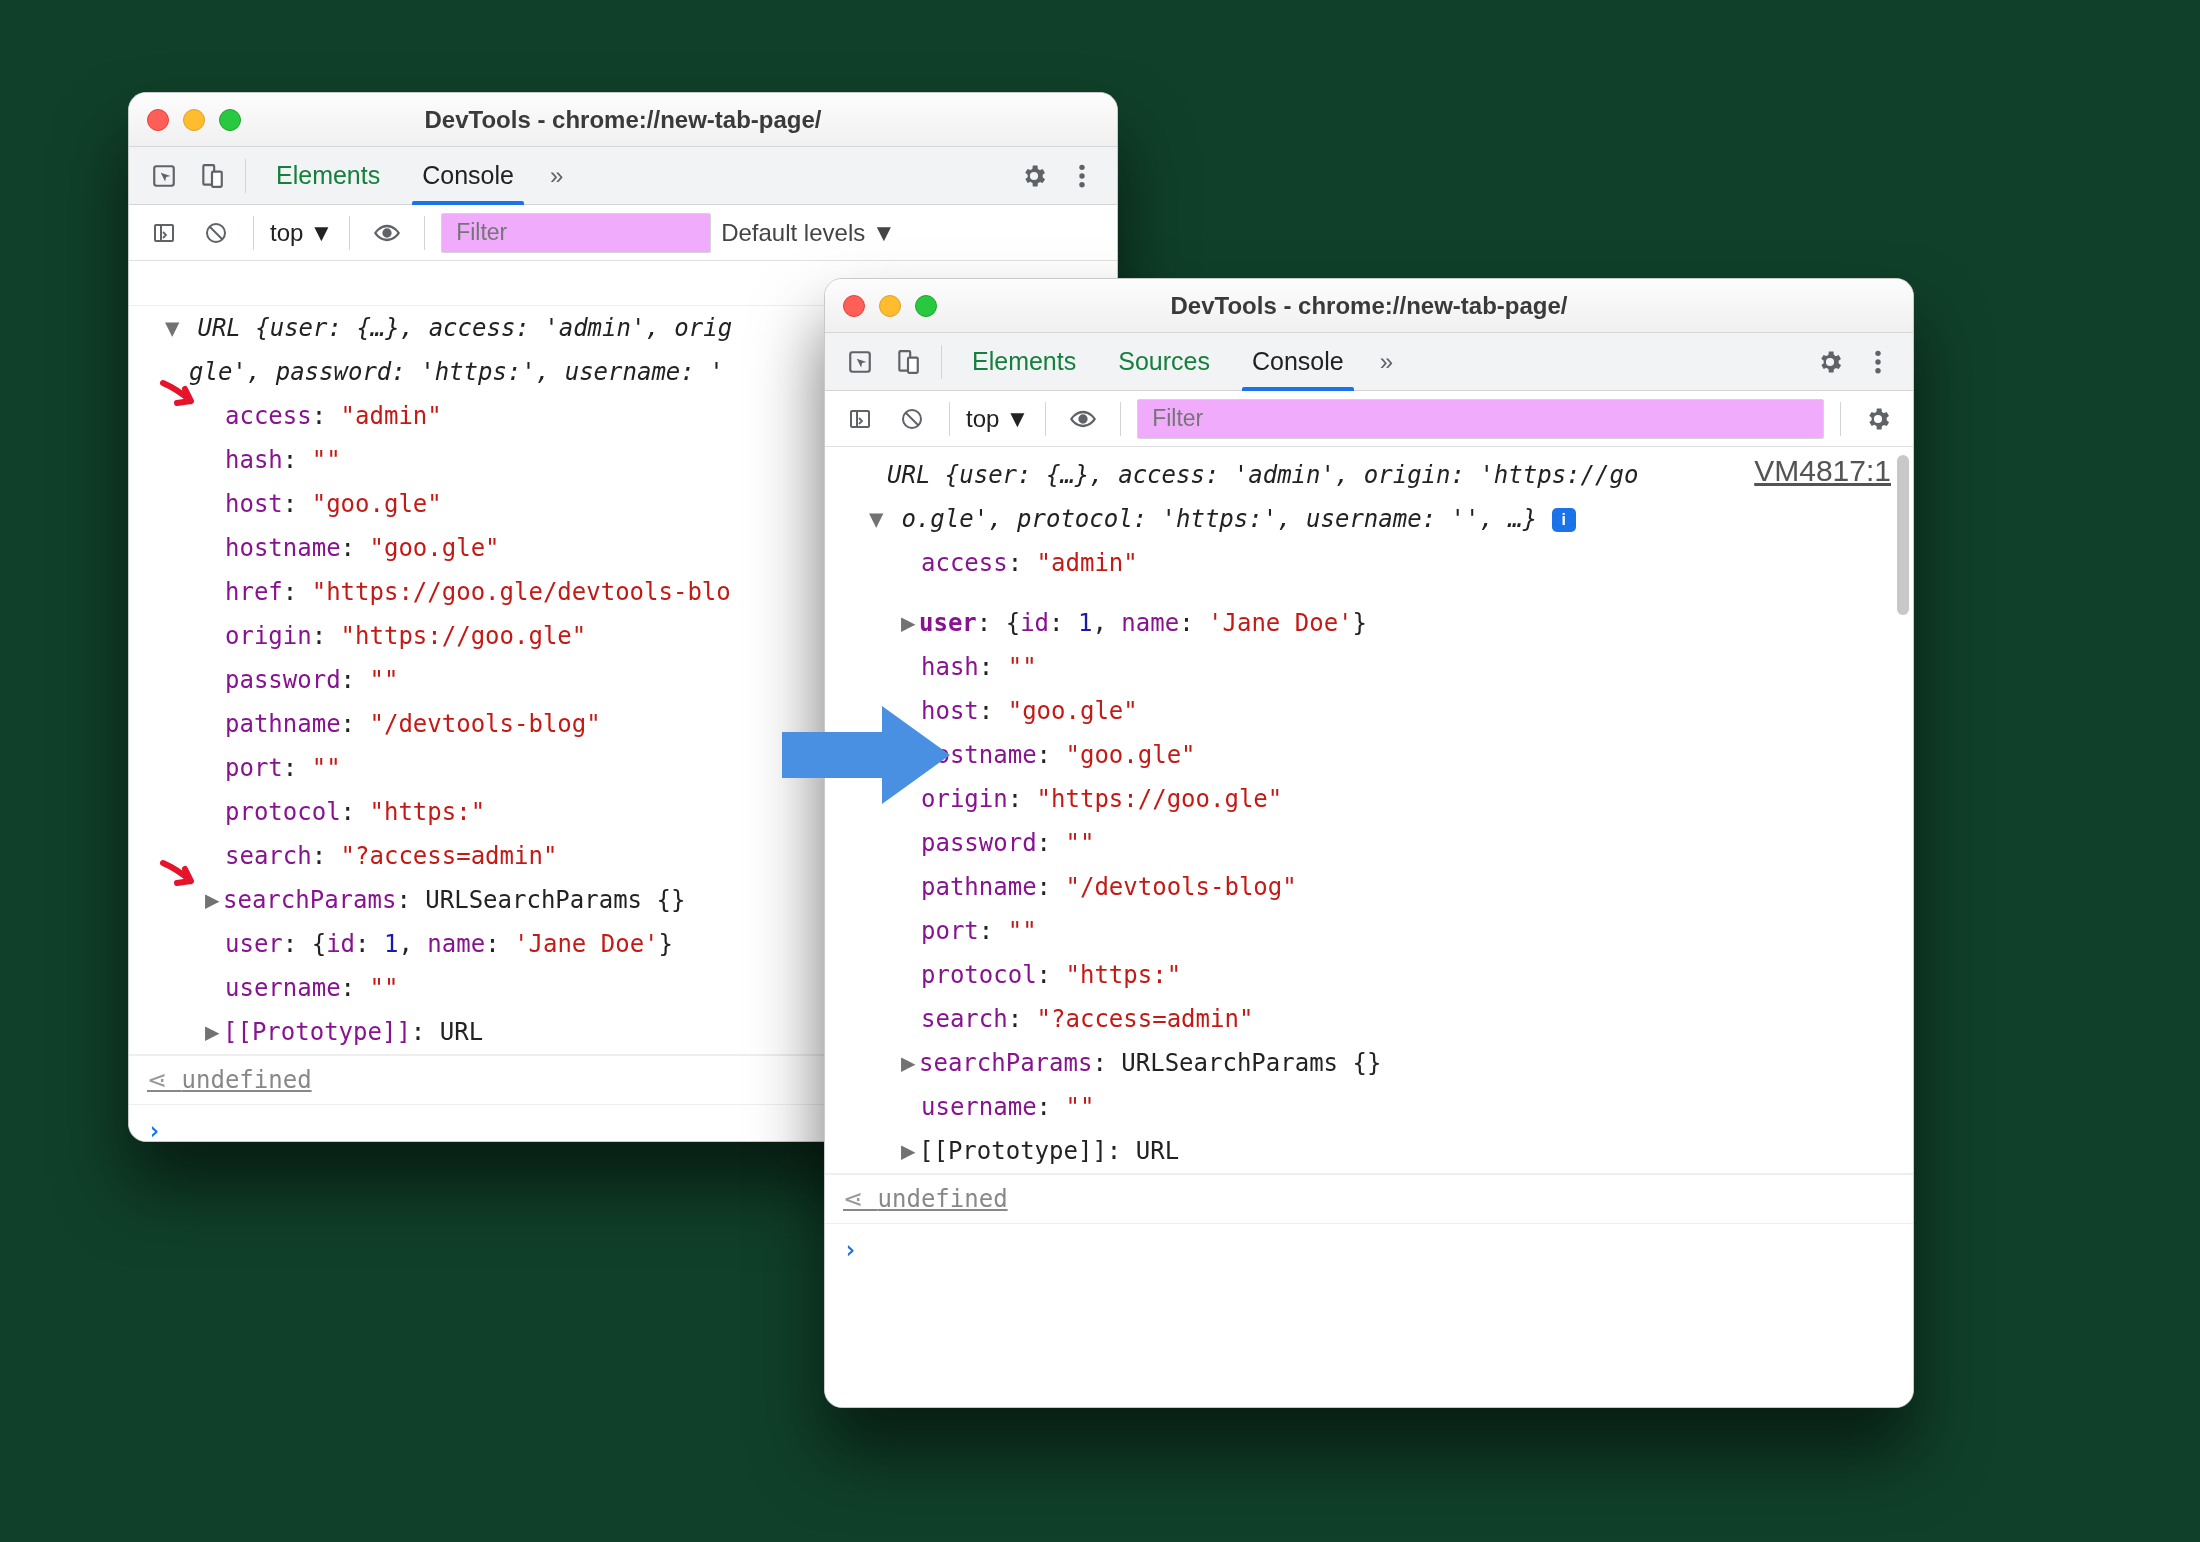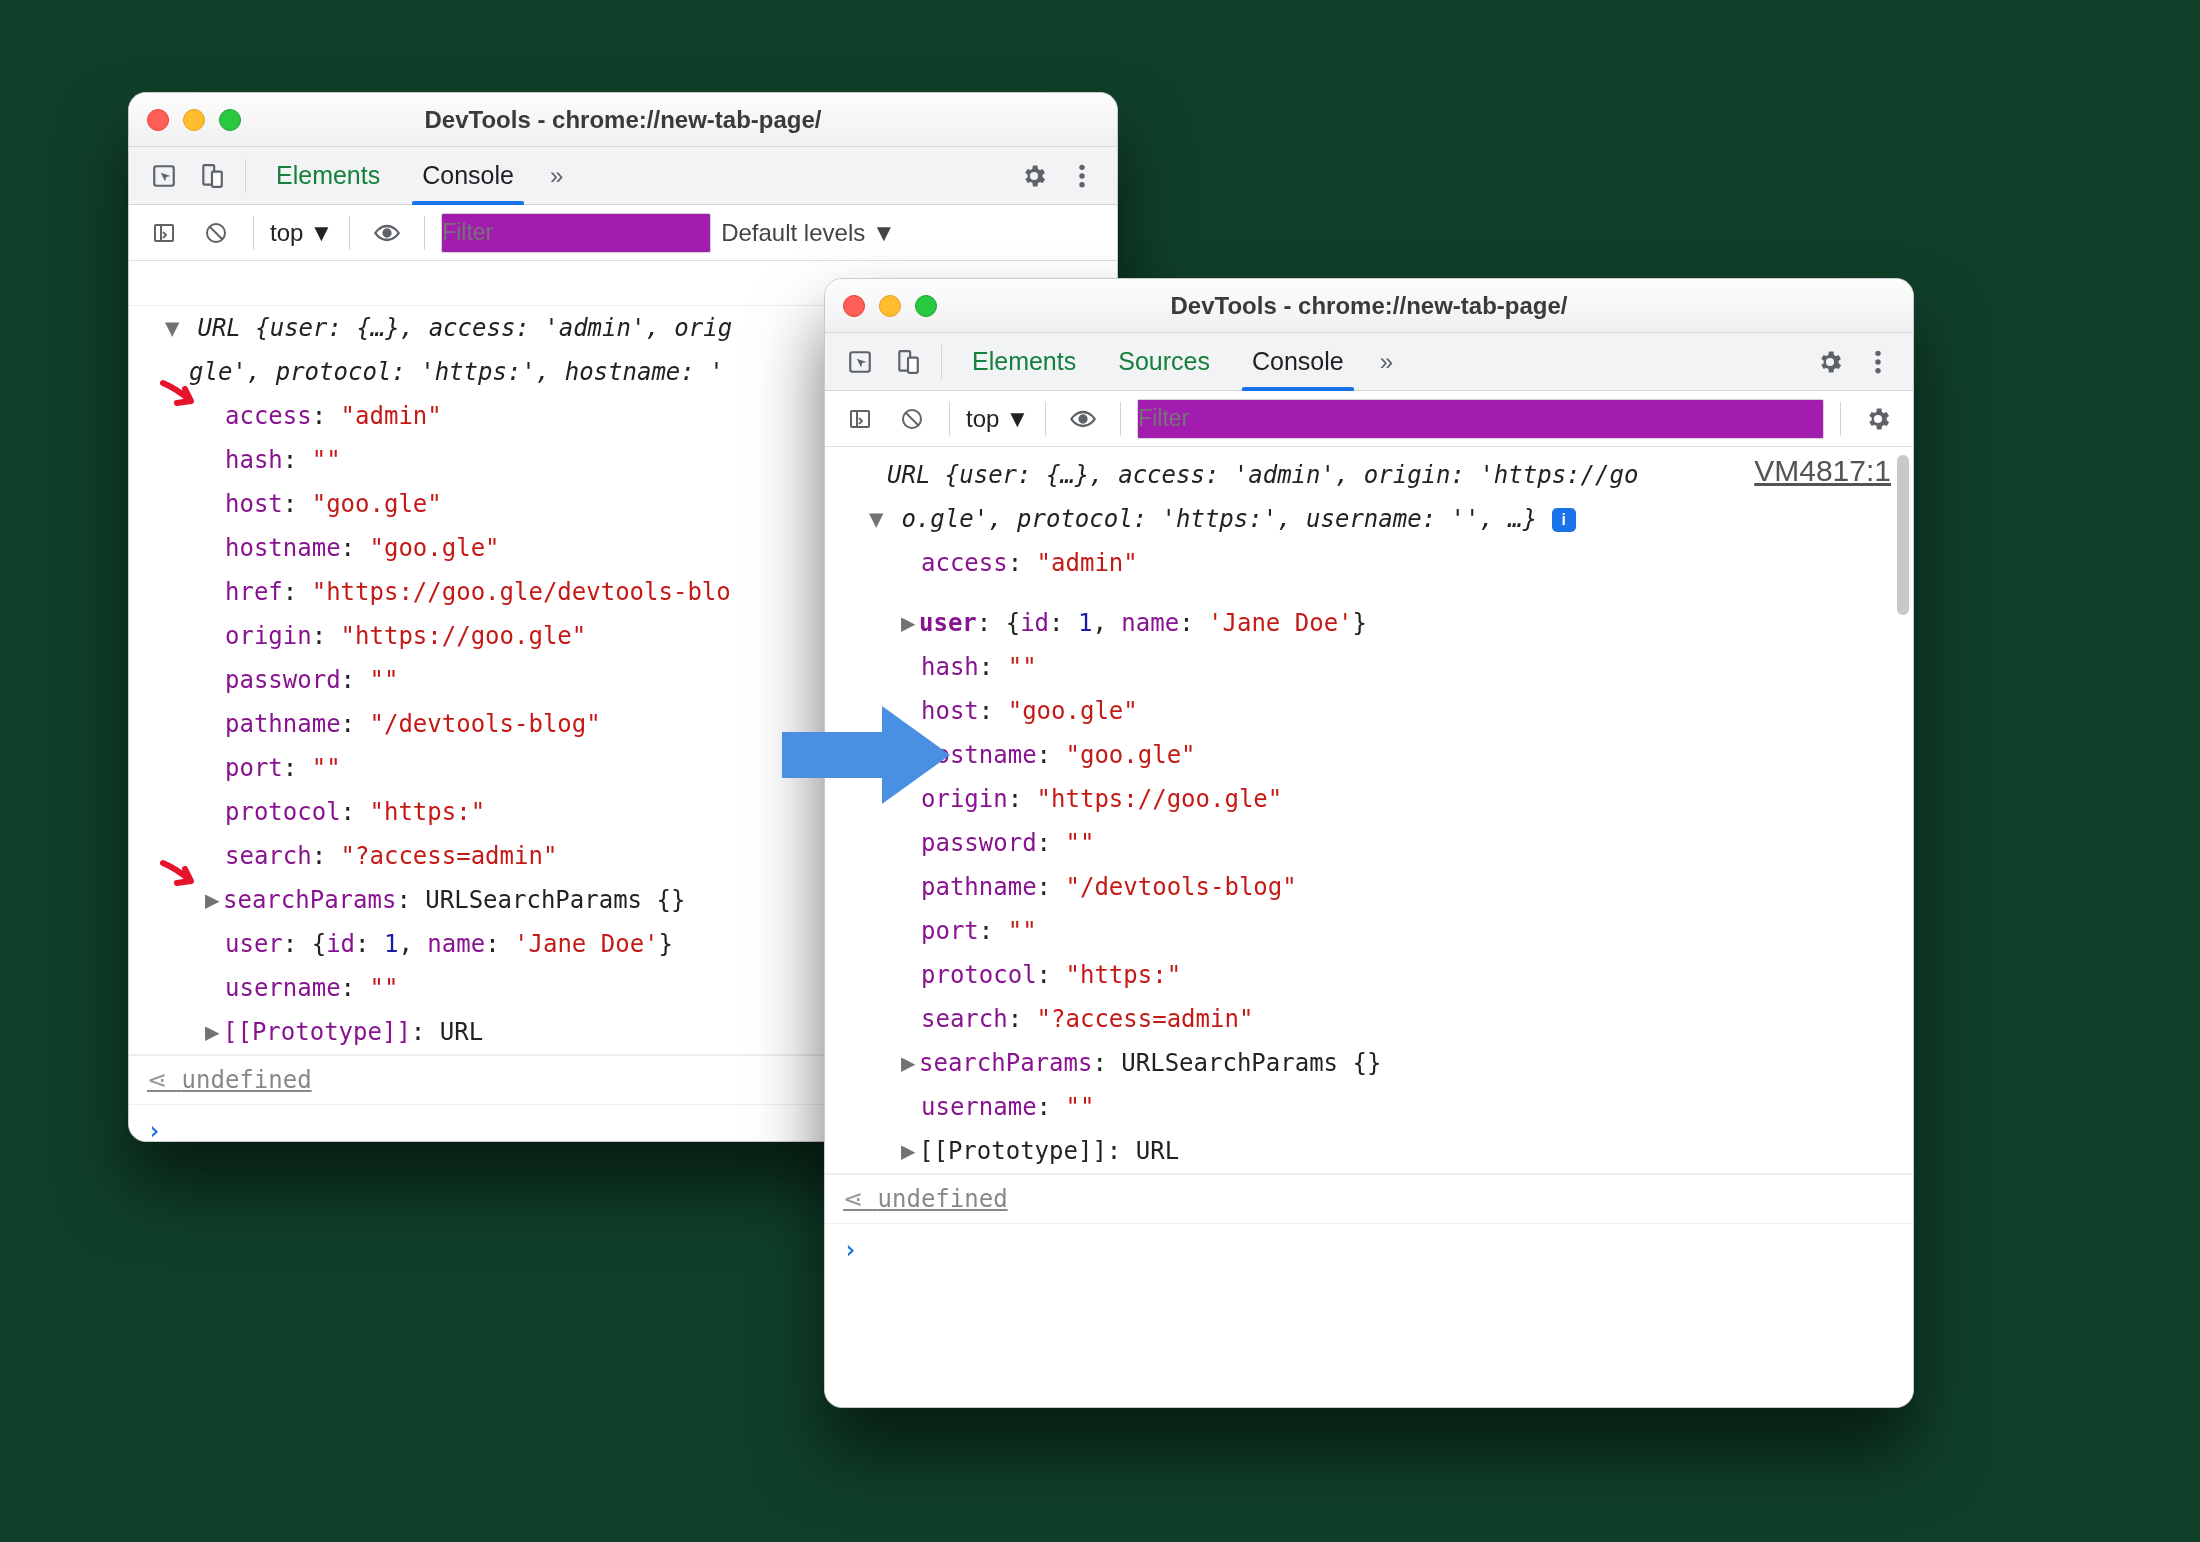--- a/index.html
+++ b/index.html
@@ -77,23 +77,23 @@
   }
   .ctx-select {
     display: flex; align-items: flex-start; gap: 6px;
     color: #222;
   }
   .divider { width: 1px; height: 34px; background: #d4d4d4; margin: 0 6px; }
   .filter-input {
     flex-shrink: 0;
     height: 40px;
     border: 1px solid #d4d4d4;
-    background: #a21caf;
+    background: #f0abfc;
     border-radius: 2px;
-    padding: 0 0;
+    padding: 0 14px;
     font-size: 23px;
     outline: none;
   }
   .levels { color: #444; white-space: nowrap; }
 
   .console-body {
     flex: 1;
     font-family: Menlo, Consolas, monospace;
     font-size: 24px;
     line-height: 40px;
@@ -235,21 +235,21 @@
   </div>
 
   <div class="console-body">
     <div class="cutoff">&nbsp;</div>
 
     <div class="row" style="padding-left:36px;">
       <span class="tri">▼</span>
       <span class="italic c-black">URL {user: {…}, access: 'admin', orig</span>
     </div>
     <div class="row" style="padding-left:60px;">
-      <span class="italic c-black">gle', protocol: 'https:', hostname: '</span>
+      <span class="italic c-black">gle', password: 'https:', username: '</span>
     </div>
 
     <svg class="red-arrow" style="left:30px; top:118px;" viewBox="0 0 46 34">
         <path d="M4 4 Q 18 10 32 22 L26 10 M32 22 L18 24" stroke="#e6132a" stroke-width="6" fill="none" stroke-linecap="round" stroke-linejoin="round"></path>
       </svg>
     <div class="row indent-2"><span class="c-purple">access</span><span class="c-black">: </span><span class="c-darkred">"admin"</span></div>
     <div class="row indent-2"><span class="c-purple">hash</span><span class="c-black">: </span><span class="c-darkred">""</span></div>
     <div class="row indent-2"><span class="c-purple">host</span><span class="c-black">: </span><span class="c-darkred">"goo.gle"</span></div>
     <div class="row indent-2"><span class="c-purple">hostname</span><span class="c-black">: </span><span class="c-darkred">"goo.gle"</span></div>
     <div class="row indent-2"><span class="c-purple">href</span><span class="c-black">: </span><span class="c-darkred">"https://goo.gle/devtools-blo</span></div>

